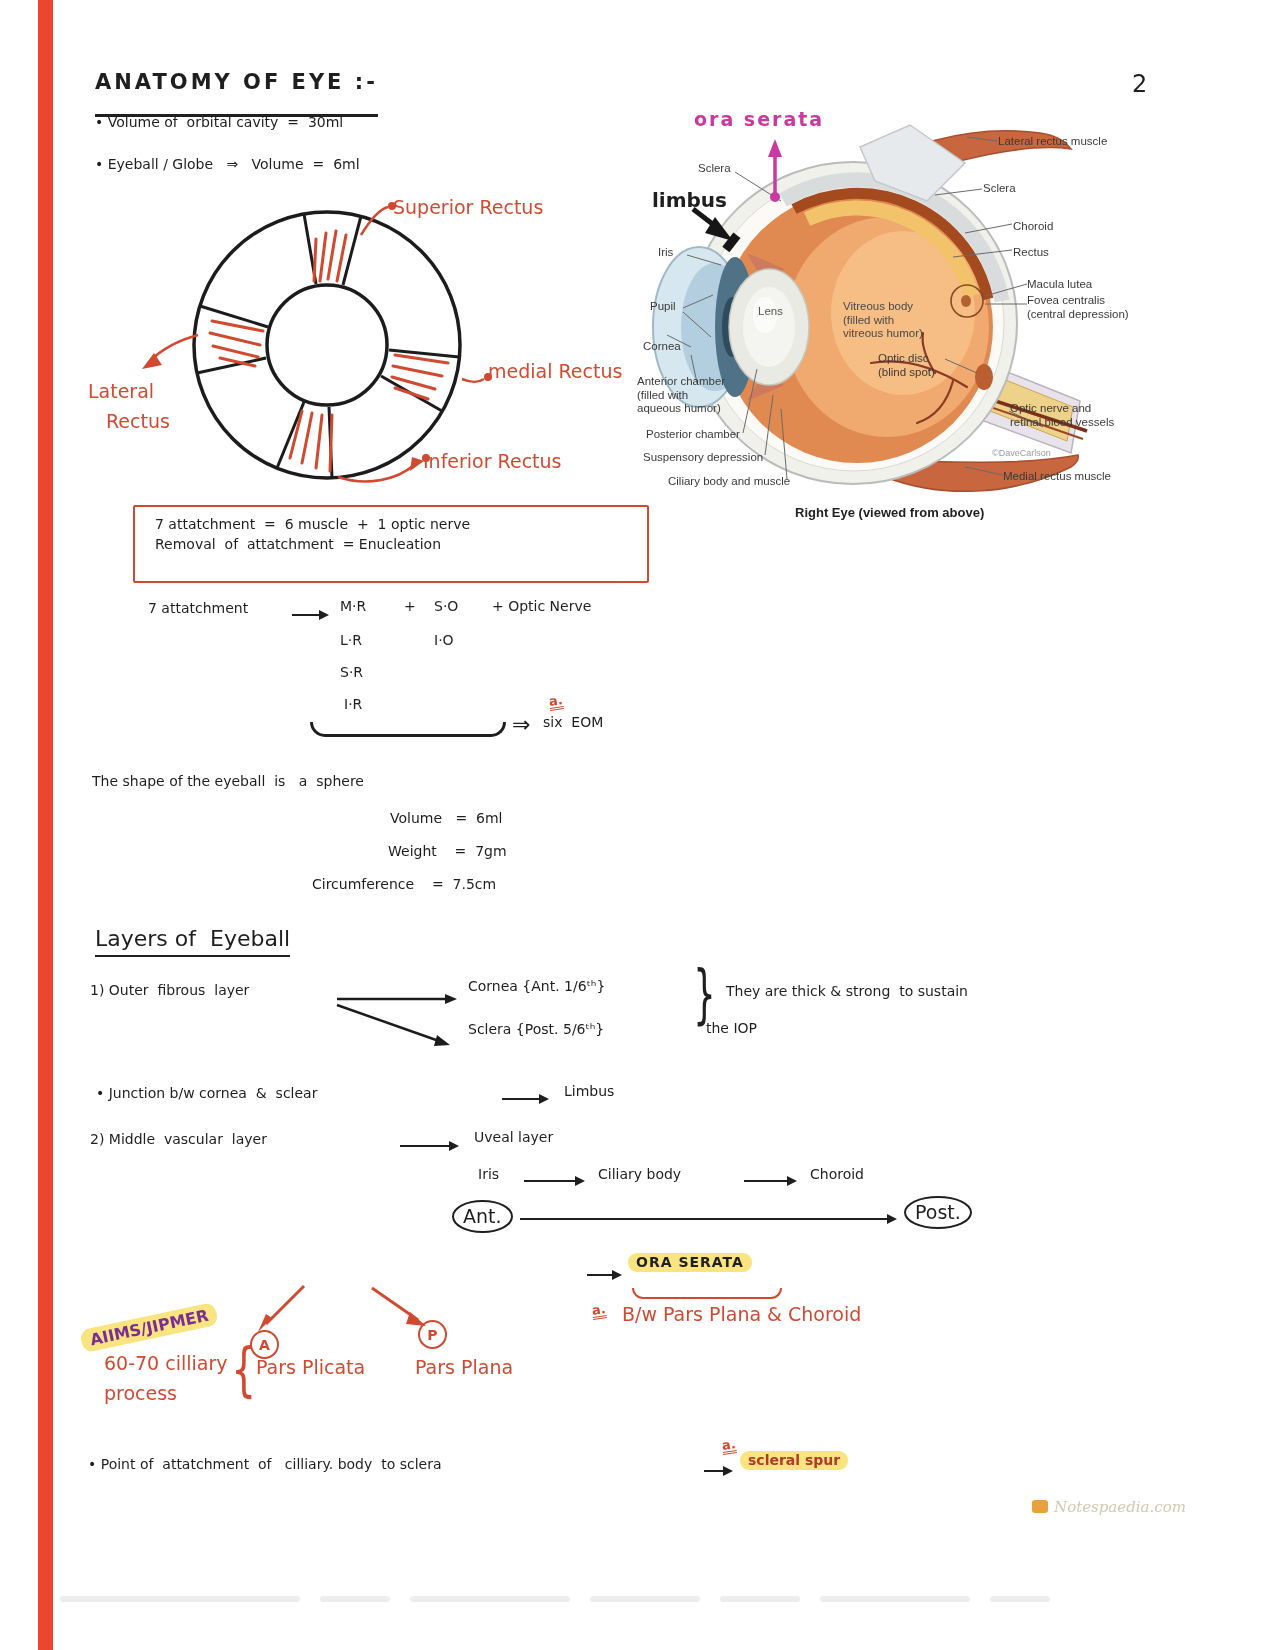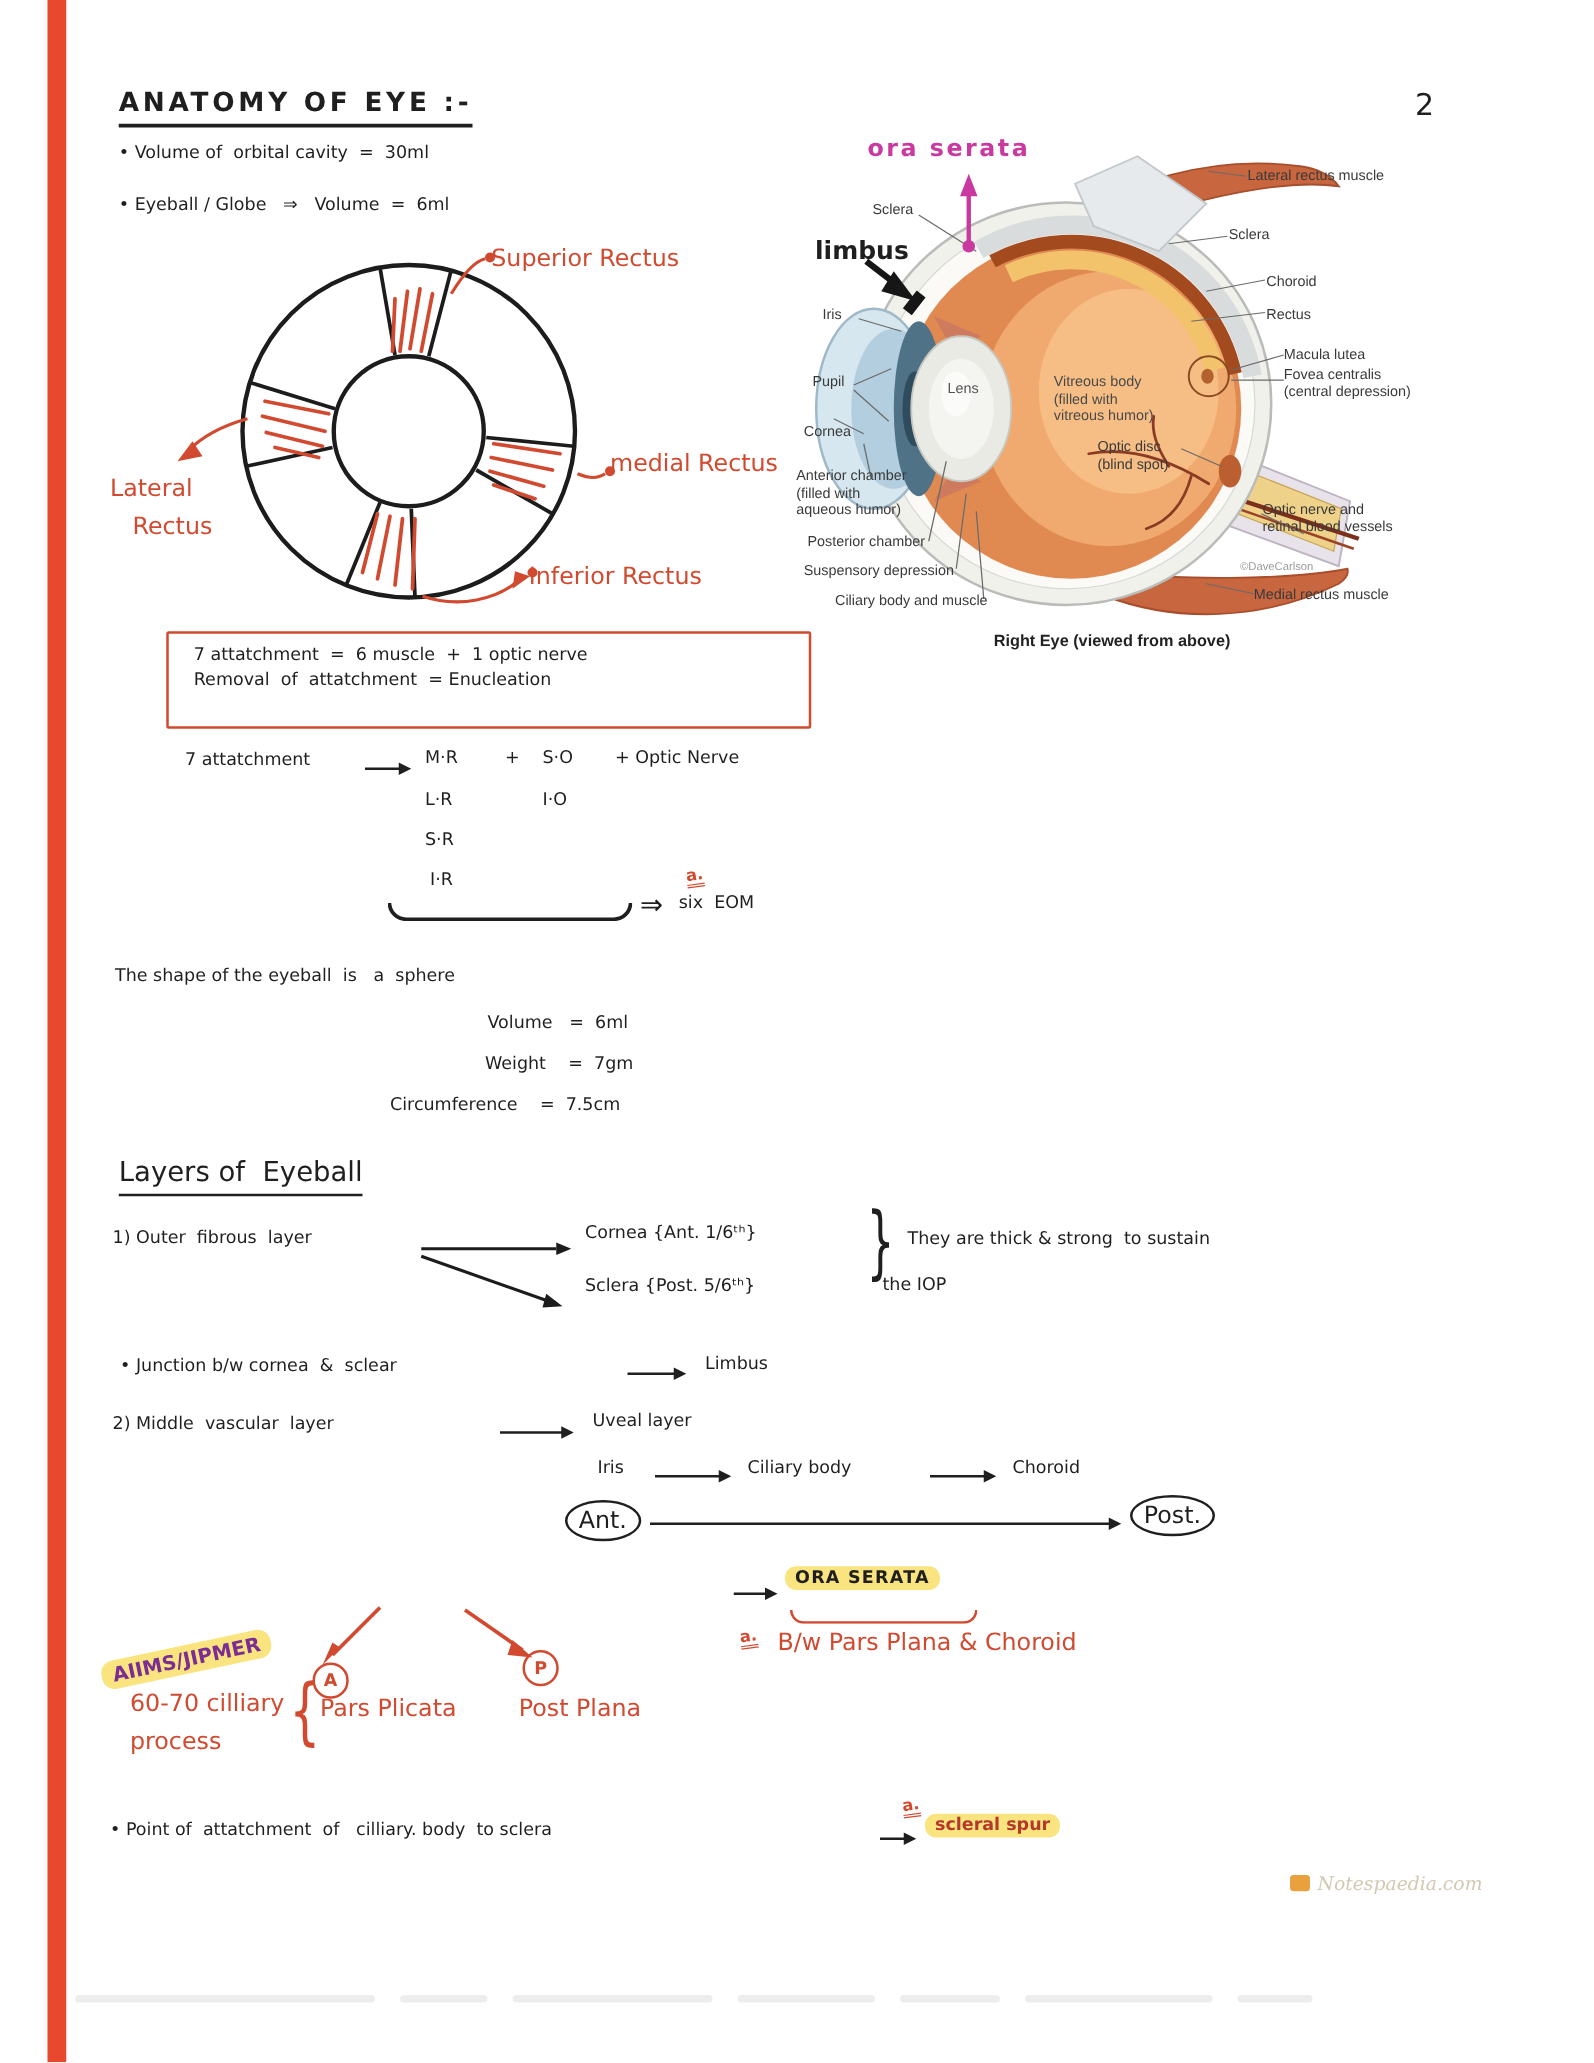--- a/index.html
+++ b/index.html
@@ -6,21 +6,21 @@
   .page{position:relative;width:1275px;height:1650px;background:#ffffff;overflow:hidden;
         font-family:"DejaVu Sans",sans-serif;color:#1f1f1f}
   .abs{position:absolute}
   .hw{font-family:"DejaVu Sans",sans-serif;color:#1f1f1f;font-size:14px;white-space:pre;line-height:1.2}
   .hw-sm{font-size:19px}
   .red{color:#d14a30}
   .magenta{color:#c9399f}
   .bold{font-weight:bold}
   .prt{font-family:"Liberation Sans",sans-serif;font-size:11.5px;color:#3a3a3a;line-height:1.18;white-space:pre-line}
   .hl{background:#f9e47f;border-radius:9px;padding:1px 8px}
-  .title{font-size:21px;font-weight:bold;letter-spacing:3px;border-bottom:3px solid #1f1f1f;padding-bottom:5px}
+  .title{font-size:21px;font-weight:bold;letter-spacing:3px;border-bottom:3px solid #1f1f1f;padding-bottom:20px}
   .sechead{font-size:22px;border-bottom:2.5px solid #1f1f1f;padding-bottom:3px}
   .harrow{position:absolute;height:0;border-top:2.5px solid #1f1f1f;transform-origin:left center}
   .harrow::after{content:"";position:absolute;right:-3px;top:-6.5px;width:0;height:0;
       border-left:10px solid #1f1f1f;border-top:5px solid transparent;border-bottom:5px solid transparent}
   .oval{border:2.5px solid #1f1f1f;border-radius:50%;padding:3px 9px;font-size:19px;background:#fff}
   .circ{display:inline-flex;align-items:center;justify-content:center;width:25px;height:25px;
       border:2.5px solid #d14a30;border-radius:50%;color:#d14a30;font-size:14px;font-weight:bold}
   .ansmark{color:#d14a30;font-size:13px;font-weight:bold;border-bottom:3px double #d14a30;
       transform:rotate(-8deg);display:inline-block;line-height:1}
   .brace{font-size:64px;color:#1f1f1f;transform:scaleX(.55);transform-origin:center;line-height:1}
@@ -281,21 +281,21 @@
     <path d="M 132,4 L 178,36" stroke="#d14a30" stroke-width="3"></path>
     <path d="M 170,28 L 186,42 L 166,40 Z" fill="#d14a30"></path>
   </svg>
   <div class="abs circ" style="left:250px;top:1330px">A</div>
   <div class="abs circ" style="left:418px;top:1320px">P</div>
   <div class="abs aiims" style="left:80px;top:1316px">AIIMS/JIPMER</div>
   <div class="abs hw hw-sm red" style="left:104px;top:1352px">60-70 cilliary</div>
   <div class="abs hw hw-sm red" style="left:104px;top:1382px">process</div>
   <div class="abs redbrace" style="left:226px;top:1342px">{</div>
   <div class="abs hw hw-sm red" style="left:256px;top:1356px">Pars Plicata</div>
-  <div class="abs hw hw-sm red" style="left:415px;top:1356px">Post Plana</div>
+  <div class="abs hw hw-sm red" style="left:415px;top:1356px">Pars Plana</div>
 
   <div class="abs hw" style="left:88px;top:1456px">• Point of  attatchment  of   cilliary. body  to sclera</div>
   <div class="harrow" style="left:704px;top:1470px;width:26px"></div>
   <div class="abs ansmark" style="left:722px;top:1438px">a.</div>
   <div class="abs hw red bold hl" style="left:740px;top:1451px;color:#b5392a">scleral spur</div>
 
   <div class="abs" style="left:1032px;top:1500px;width:16px;height:13px;background:#e8a13c;border-radius:3px"></div>
   <div class="abs wm" style="left:1054px;top:1498px">Notespaedia.com</div>
 
   <div class="abs faintbar" style="left:60px;top:1596px;width:240px"></div>

